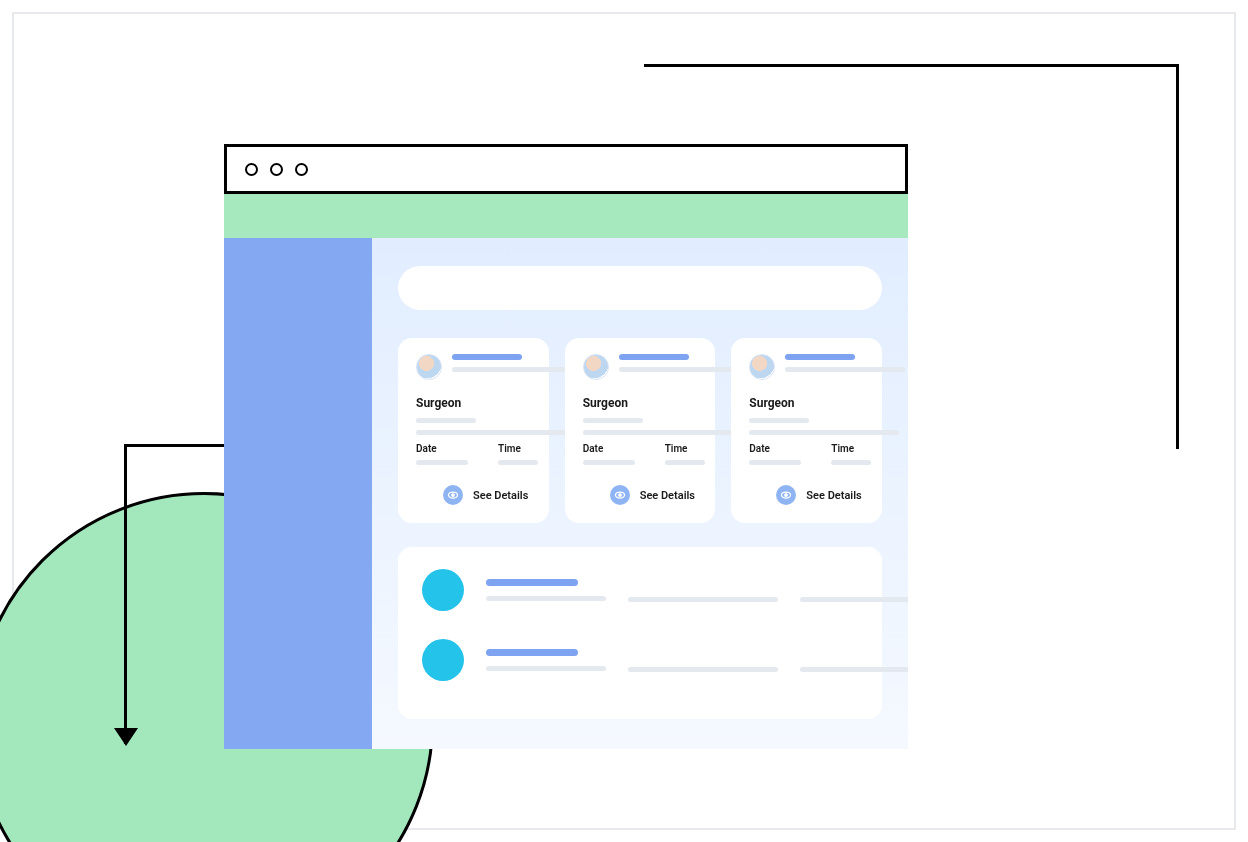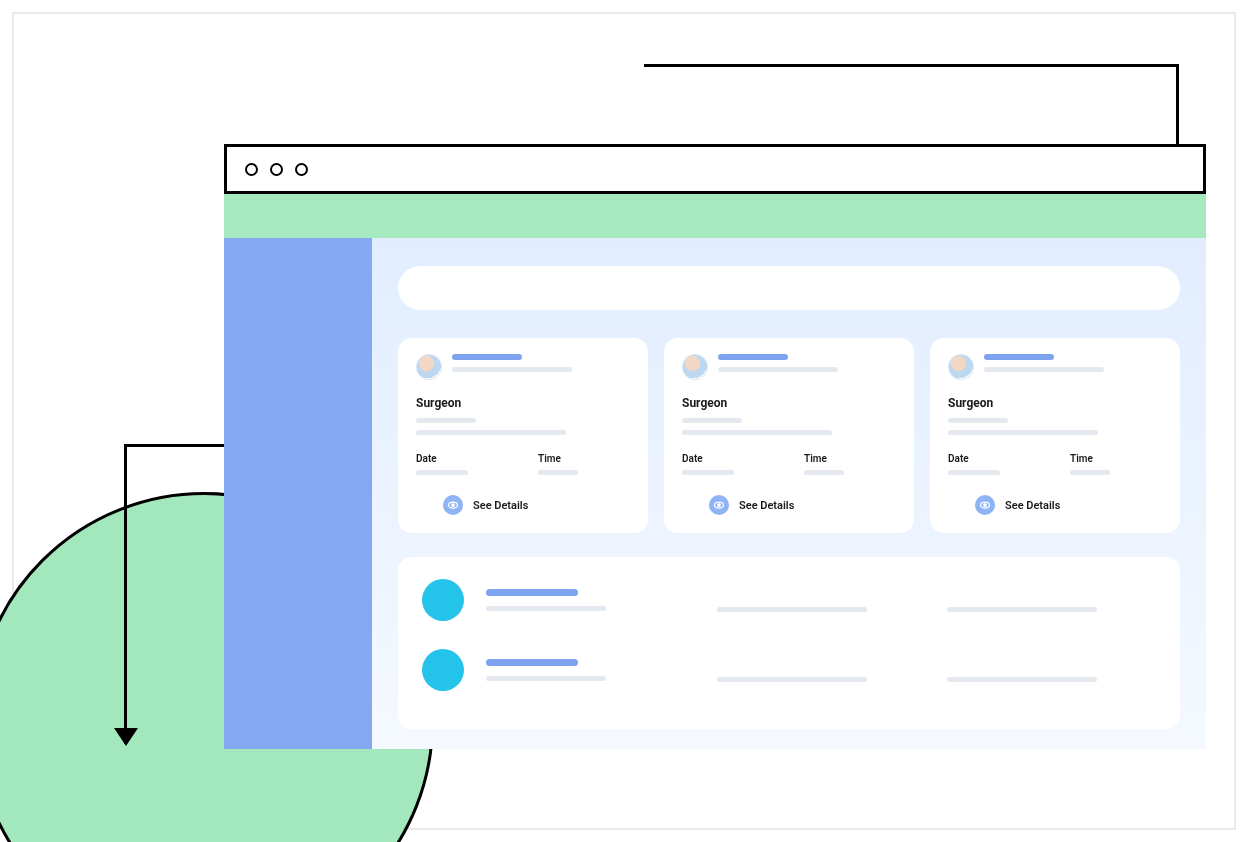--- a/index.html
+++ b/index.html
@@ -62,21 +62,21 @@
     width: 0; height: 0;
     border-left: 12px solid transparent;
     border-right: 12px solid transparent;
     border-top: 18px solid #000;
   }
   
   .browser {
     position: absolute;
     top: 130px;
     left: 210px;
-    width: 982px;
+    width: 684px;
     height: 605px;
     background: #fff;
     z-index: 3;
     box-shadow: 0 0 0 rgba(0,0,0,0);
   }
   .browser-titlebar {
     height: 50px;
     border: 3px solid #000;
     display: flex;
     align-items: center;
@@ -146,21 +146,21 @@
     height: 5px; background: #e4e8ef; border-radius: 3px; margin-top: 7px;
   }
   .card-role {
     font-weight: 700;
     font-size: 12px;
     margin-top: 16px;
     color: #1a1a1a;
   }
   .grey-line { height: 5px; background: #e4e8ef; border-radius: 3px; }
   .dt-row {
-    display: flex; gap: 30px; margin-top: 18px;
+    display: flex; gap: 30px; margin-top: 8px;
   }
   .dt-col { flex: 1; }
   .dt-label { font-size: 10px; font-weight: 600; color: #1a1a1a; }
   .dt-bar { height: 5px; background: #e4e8ef; border-radius: 3px; margin-top: 6px; width: 52px; }
   .see-row {
     display: flex; align-items: center; gap: 10px; margin-top: 20px; padding-left: 27px;
   }
   .eye-badge {
     width: 20px; height: 20px; border-radius: 50%;
     background: #8fb4f3;

